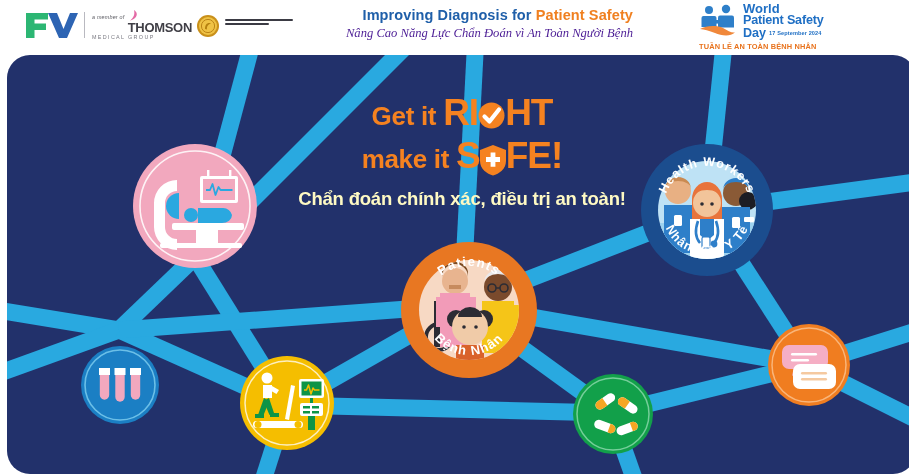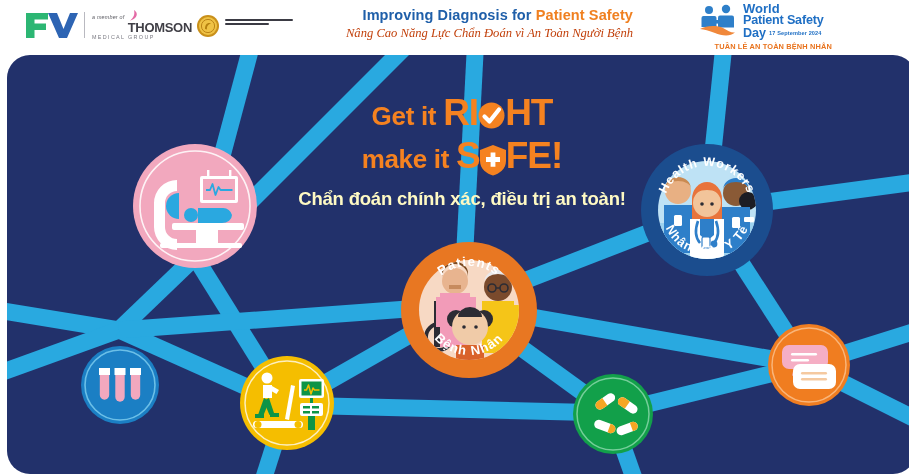--- a/index.html
+++ b/index.html
@@ -19,30 +19,30 @@
   .jci{position:absolute;left:196px;top:13px;width:100px;height:28px;}
   .jci-seal{position:absolute;left:0;top:1px;width:24px;height:24px;}
   .jci-text{position:absolute;left:29px;top:6px;width:70px;}
   .jci-line{height:2px;background:#3b3b44;margin-bottom:2px;border-radius:1px;}
   .jci-l1{width:68px;}
   .jci-l2{width:44px;}
 
   .header-title{position:absolute;left:303px;top:7px;width:330px;text-align:right;}
   .ht-en{font-size:14.5px;font-weight:bold;color:#1f5fa9;letter-spacing:.1px;line-height:17px;white-space:nowrap;}
   .ht-en .hl{color:#F08020;}
-  .ht-vi{font-family:"Liberation Serif",serif;font-style:italic;font-size:12.6px;color:#c2410c;line-height:16px;white-space:nowrap;margin-top:1px;}
+  .ht-vi{font-family:"Liberation Serif",serif;font-style:italic;font-size:12.6px;color:#4c1d95;line-height:16px;white-space:nowrap;margin-top:1px;}
 
   .wpsd{position:absolute;left:697px;top:3px;width:135px;height:50px;}
   .wpsd-mark{position:absolute;left:0;top:1px;width:44px;height:34px;}
   .wpsd-txt{position:absolute;left:46px;top:1px;width:92px;}
   .wpsd-txt .l1{font-size:13px;font-weight:bold;color:#1f6fc4;line-height:10px;}
   .wpsd-txt .l2{font-size:12.6px;font-weight:bold;color:#1f6fc4;line-height:13px;letter-spacing:-.2px;}
   .wpsd-txt .l3{font-size:12.6px;font-weight:bold;color:#1f6fc4;line-height:13px;}
   .wpsd-txt .l3 .date{font-size:5.6px;font-weight:bold;color:#1f6fc4;vertical-align:2px;margin-left:3px;letter-spacing:.1px;}
-  .wpsd-vi{position:absolute;left:2px;top:39px;width:133px;text-align:right;font-size:7.4px;font-weight:bold;color:#E8721C;letter-spacing:.15px;white-space:nowrap;}
+  .wpsd-vi{position:absolute;left:2px;top:39px;width:133px;text-align:left;font-size:7.4px;font-weight:bold;color:#E8721C;letter-spacing:.15px;white-space:nowrap;}
 
   
   .canvas{position:absolute;left:7px;top:55px;width:909px;height:419px;background:#22316B;overflow:hidden;border-radius:23px;}
   .canvas svg.net{position:absolute;left:0;top:0;width:909px;height:419px;}
 
   
   .slogan{position:absolute;left:290px;top:36px;width:330px;text-align:center;}
   .sl1,.sl2{white-space:nowrap;color:#F58220;font-weight:bold;line-height:44px;}
   .sl1{font-size:31px;letter-spacing:-.3px;}
   .sl2{font-size:31px;letter-spacing:-.3px;margin-top:-4px;}

